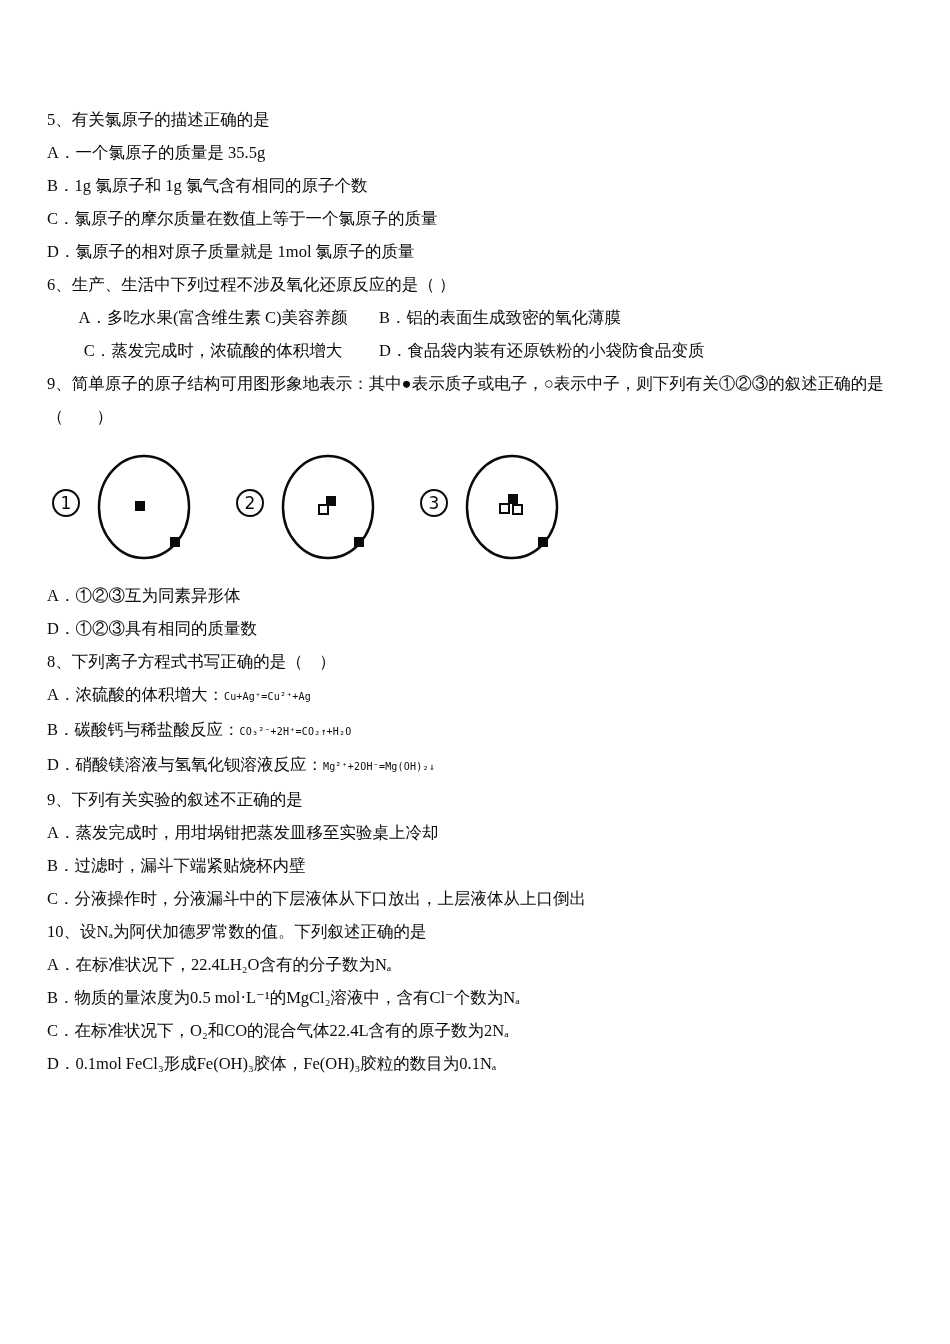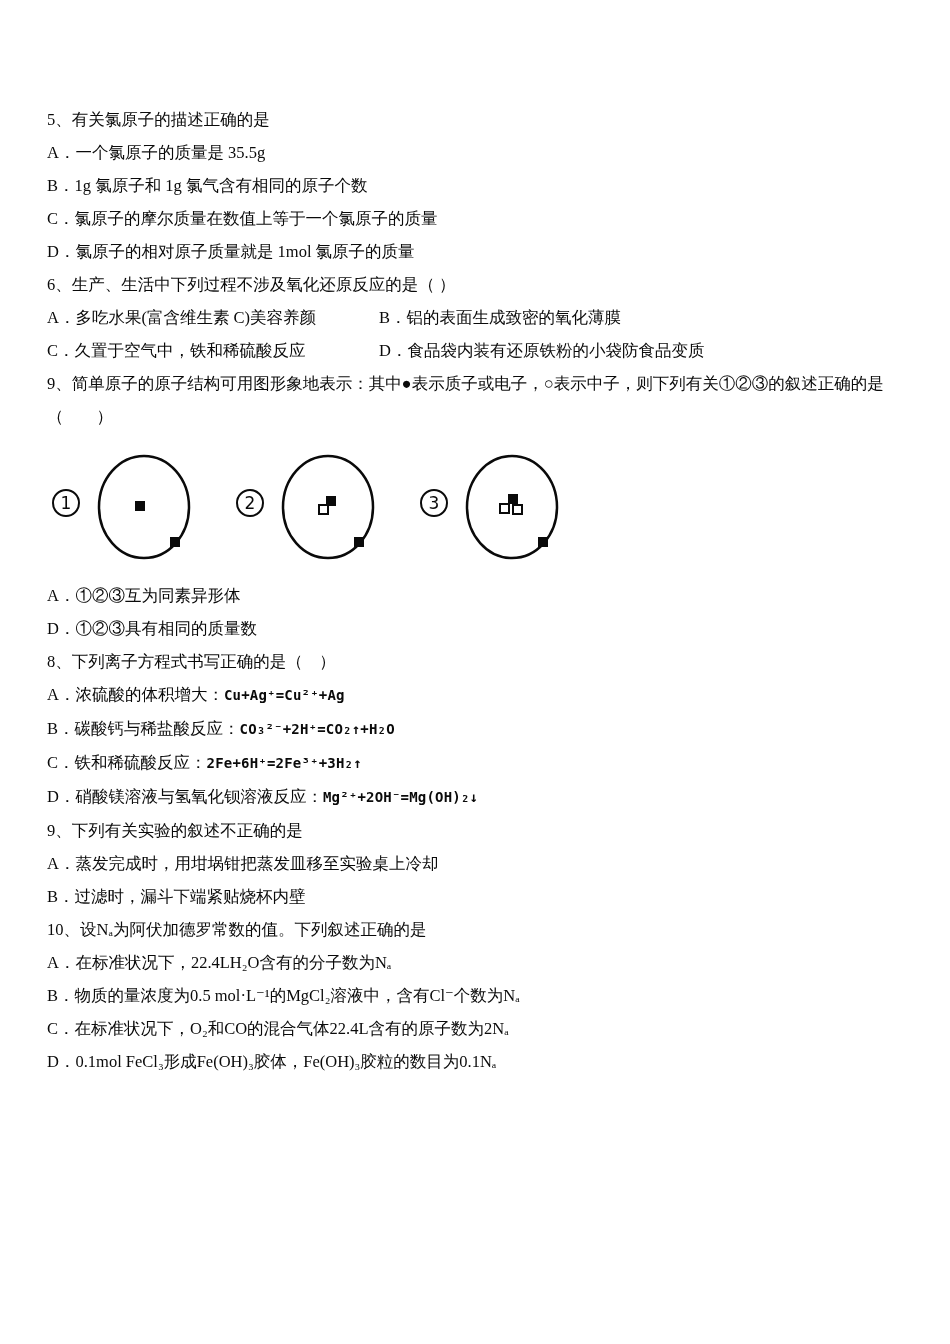--- a/index.html
+++ b/index.html
@@ -14,27 +14,26 @@
     font-family: "Liberation Serif", "DejaVu Serif", serif;
     font-size: 16.5px;
     color: #0a0a0a;
   }
   .line {
     line-height: 33px;
     min-height: 33px;
     white-space: nowrap;
   }
   .stem { font-weight: 400; }
-  .opt-row { display: flex; line-height: 33px; min-height: 33px; white-space: nowrap; }
+  .opt-row { display: flex; line-height: 33px; min-height: 33px; white-space: nowrap; text-align: center; }
   .opt-row .col1 { width: 332px; flex: 0 0 332px; }
   .formula {
     font-family: "DejaVu Sans Mono", "DejaVu Sans", monospace;
-    font-size: 14px;
+    font-size: 10px;
     letter-spacing: 0.2px;
-    font-weight: bold;
   }
   .diagrams {
     display: flex;
     align-items: flex-start;
     gap: 34px;
     margin: 16px 0 12px 4px;
     height: 118px;
   }
   .atom-unit { display: flex; align-items: center; }
   svg { display: block; }
@@ -52,21 +51,21 @@
     <div class="line">D．氯原子的相对原子质量就是 1mol 氯原子的质量</div>
   </div>
 
   <div>
     <div class="line stem">6、生产、生活中下列过程不涉及氧化还原反应的是（  ）</div>
     <div class="opt-row">
       <span class="col1">A．多吃水果(富含维生素 C)美容养颜</span>
       <span>B．铝的表面生成致密的氧化薄膜</span>
     </div>
     <div class="opt-row">
-      <span class="col1">C．久置于空气中，铁和稀硫酸反应</span>
+      <span class="col1">C．蒸发完成时，浓硫酸的体积增大</span>
       <span>D．食品袋内装有还原铁粉的小袋防食品变质</span>
     </div>
   </div>
 
   <div>
     <div class="line stem">9、简单原子的原子结构可用图形象地表示：其中●表示质子或电子，○表示中子，则下列有关①②③的叙述正确的是</div>
     <div class="line stem">（　　）</div>
 
     <div class="diagrams">
 
@@ -111,31 +110,29 @@
 
   <div>
     <div class="line stem">8、下列离子方程式书写正确的是（　）</div>
     <div class="line">
       <span>A．浓硫酸的体积增大：</span><span class="formula">Cu+Ag⁺=Cu²⁺+Ag</span>
     </div>
     <div class="line">
       <span>B．碳酸钙与稀盐酸反应：</span><span class="formula">CO₃²⁻+2H⁺=CO₂↑+H₂O</span>
     </div>
     <div class="line">
-      <span>C．铁和稀硫酸反应：</span><span class="formula">2Fe+6H⁺=2Fe³⁺+3H₂↑</span>
-    </div>
-    <div class="line">
       <span>D．硝酸镁溶液与氢氧化钡溶液反应：</span><span class="formula">Mg²⁺+2OH⁻=Mg(OH)₂↓</span>
     </div>
   </div>
 
   <div>
     <div class="line stem">9、下列有关实验的叙述不正确的是</div>
     <div class="line">A．蒸发完成时，用坩埚钳把蒸发皿移至实验桌上冷却</div>
     <div class="line">B．过滤时，漏斗下端紧贴烧杯内壁</div>
+    <div class="line">C．分液操作时，分液漏斗中的下层液体从下口放出，上层液体从上口倒出</div>
   </div>
 
   <div>
     <div class="line stem">10、设Nₐ为阿伏加德罗常数的值。下列叙述正确的是</div>
     <div class="line">A．在标准状况下，22.4LH₂O含有的分子数为Nₐ</div>
     <div class="line">B．物质的量浓度为0.5 mol·L⁻¹的MgCl₂溶液中，含有Cl⁻个数为Nₐ</div>
     <div class="line">C．在标准状况下，O₂和CO的混合气体22.4L含有的原子数为2Nₐ</div>
     <div class="line">D．0.1mol FeCl₃形成Fe(OH)₃胶体，Fe(OH)₃胶粒的数目为0.1Nₐ</div>
   </div>
 

